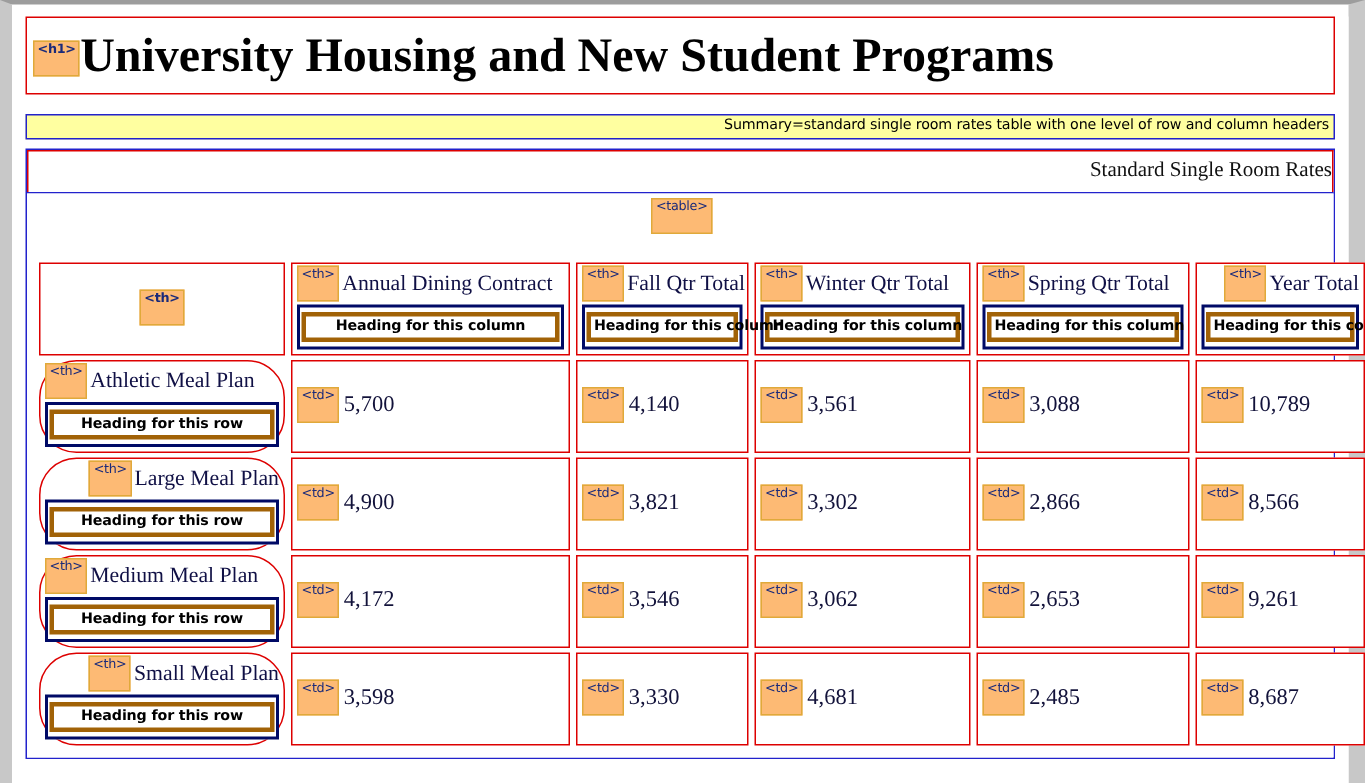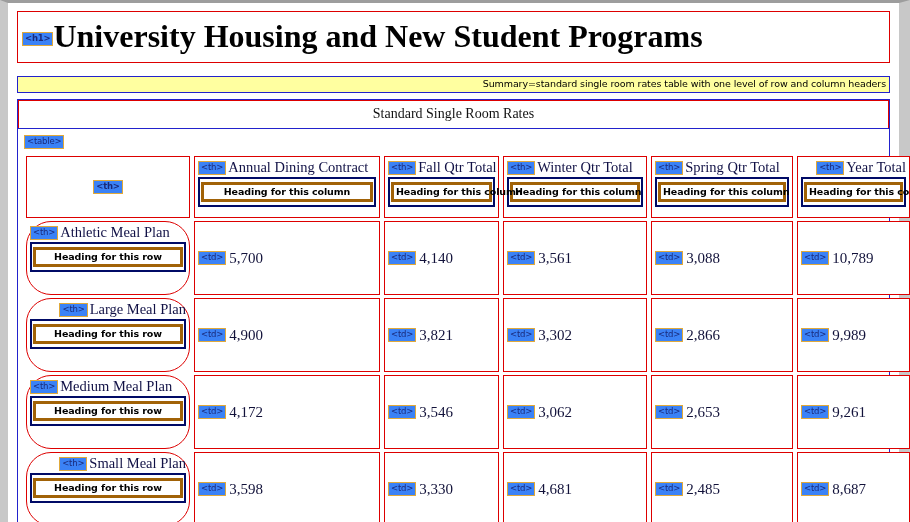--- a/index.html
+++ b/index.html
@@ -31,27 +31,27 @@
     width: 891px;
     height: 519px;
     background: #ffffff;
     box-sizing: border-box;
     padding: 0;
   }
 
   
   .tag {
     display: inline-block;
-    background: #3b82f6;
+    background: #fdba74;
     border: 1px solid #e0a93a;
     color: #1a2a7a;
     font-family: "DejaVu Sans", sans-serif;
     font-size: 8.5px;
     line-height: 10px;
-    padding: 0px 2px 2px 2px;
+    padding: 0px 2px 12px 2px;
     vertical-align: middle;
     position: relative;
     top: -1px;
     white-space: nowrap;
     letter-spacing: -0.2px;
   }
 
   
   .hblock {
     border: 1px solid #dd0000;
@@ -94,37 +94,38 @@
 
   
   .table-outer {
     margin: 6px 9px 0 9px;
     border: 1px solid #2222cc;
     box-sizing: border-box;
   }
   .caption {
     border: 1px solid #dd0000;
     border-bottom: 0;
-    text-align: center;
+    text-align: right;
     font-size: 14px;
     line-height: 22px;
     color: #111111;
     padding: 2px 0 3px 0;
     background: #ffffff;
   }
   .caption-wrap {
     border-bottom: 1px solid #2222cc;
   }
   .tablebox {
     padding: 3px 4px 5px 4px;
     background: #ffffff;
     position: relative;
   }
   .tablebadge {
-    margin: 1px 0 2px 2px;
+    margin: 1px 0 15px 2px;
+    text-align: center;
   }
 
   table.rates {
     border-collapse: separate;
     border-spacing: 4px 3px;
     width: 100%;
     table-layout: fixed;
   }
 
   
@@ -134,21 +135,21 @@
     vertical-align: top;
     padding: 2px 3px 3px 3px;
     box-sizing: border-box;
   }
   th.corner {
     height: 62px;
     text-align: center;
     vertical-align: middle;
   }
   th.colhead { height: 62px; }
-  th.rowhead { height: 74px; border-radius: 25px; }
+  th.rowhead { height: 62px; border-radius: 25px; }
 
   .headtitle {
     font-size: 14.5px;
     font-weight: normal;
     color: #101045;
     line-height: 17px;
     white-space: nowrap;
     text-align: left;
     margin-bottom: 1px;
   }
@@ -325,21 +326,21 @@
               <td class="datacell">
                 <span class="value"><span class="tag">&lt;td&gt;</span><span class="num">3,821</span></span>
               </td>
               <td class="datacell">
                 <span class="value"><span class="tag">&lt;td&gt;</span><span class="num">3,302</span></span>
               </td>
               <td class="datacell">
                 <span class="value"><span class="tag">&lt;td&gt;</span><span class="num">2,866</span></span>
               </td>
               <td class="datacell">
-                <span class="value"><span class="tag">&lt;td&gt;</span><span class="num">9,989</span></span>
+                <span class="value"><span class="tag">&lt;td&gt;</span><span class="num">8,566</span></span>
               </td>
             </tr>
 
             <tr>
               <th class="rowhead">
                 <div class="headtitle">
                   <span class="tag">&lt;th&gt;</span><span class="label">Medium Meal Plan</span>
                 </div>
                 <div class="navybox">
                   <div class="notebox">Heading for this row</div>

